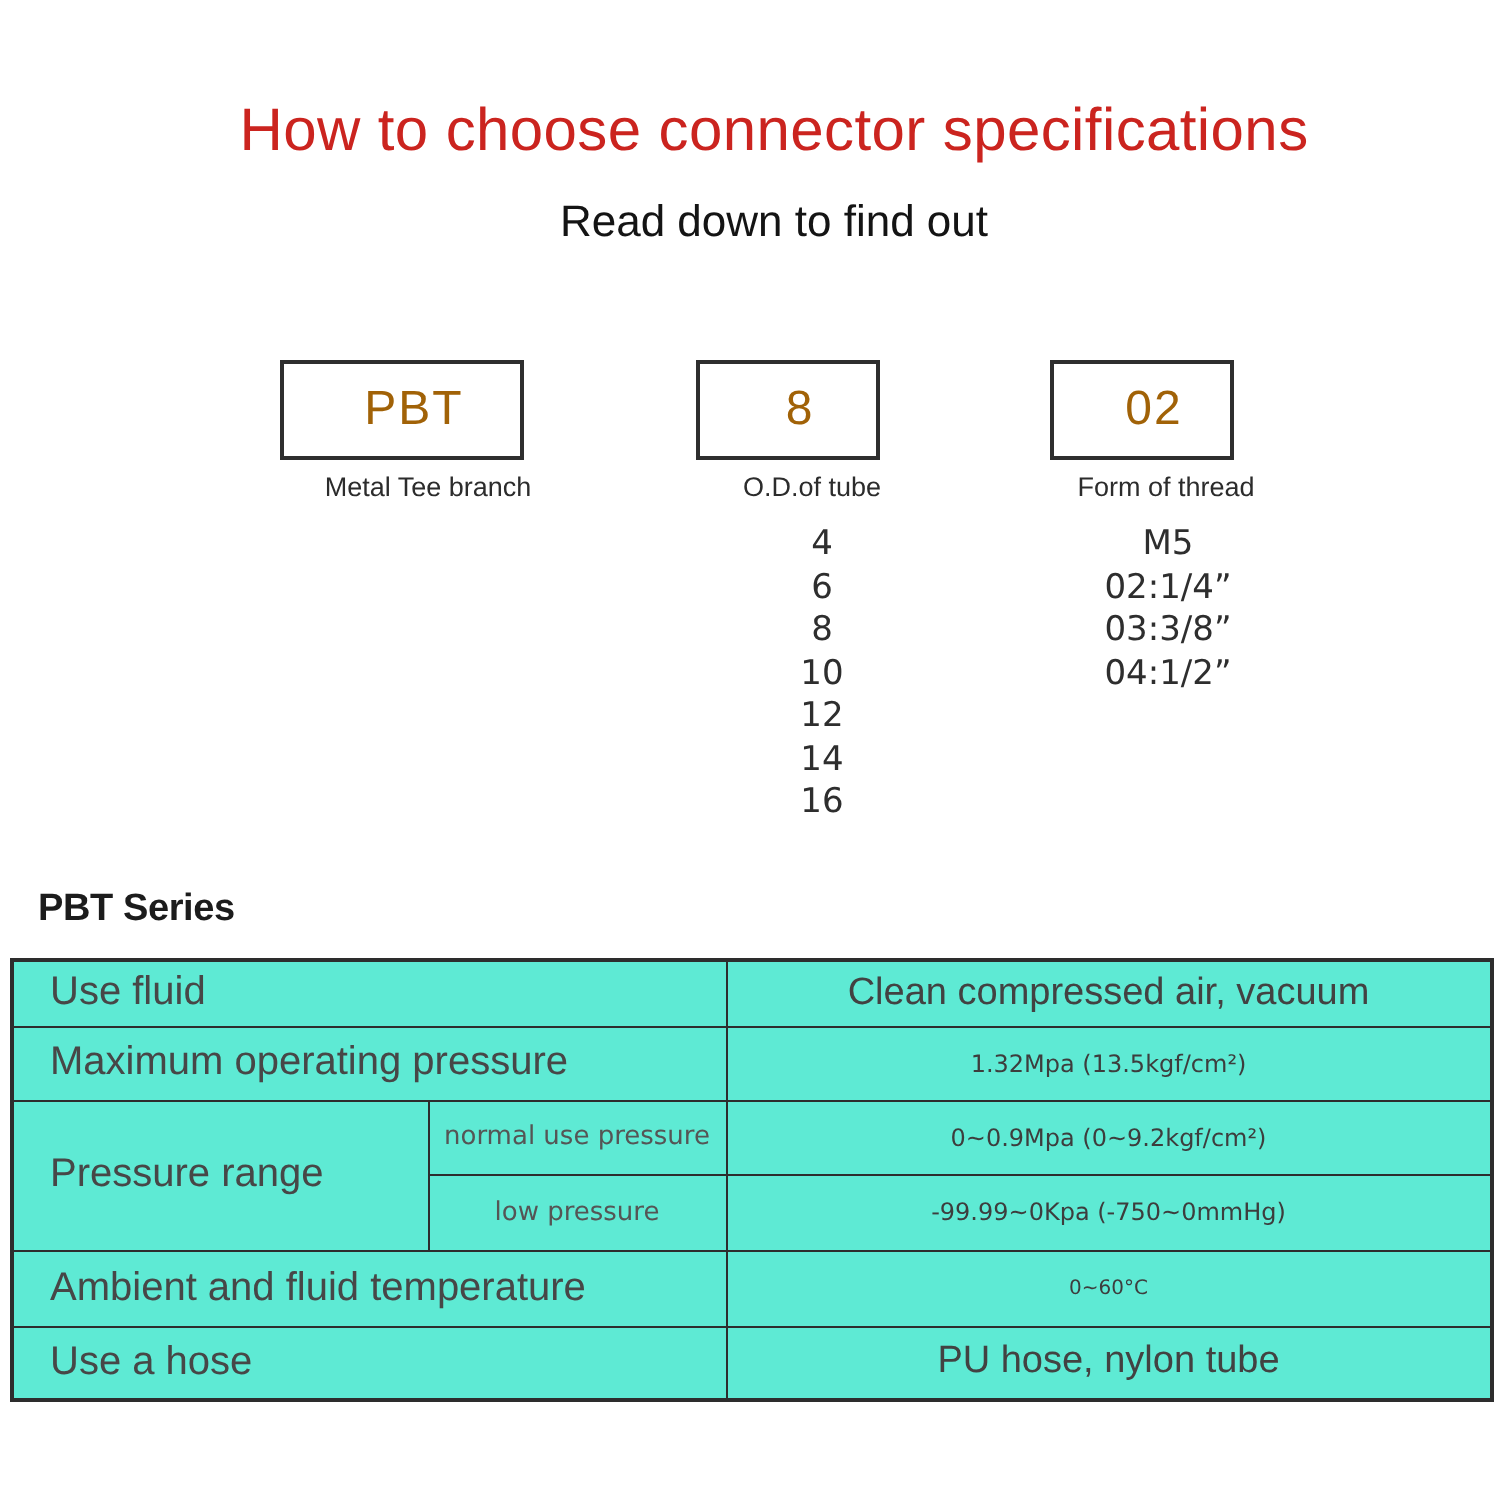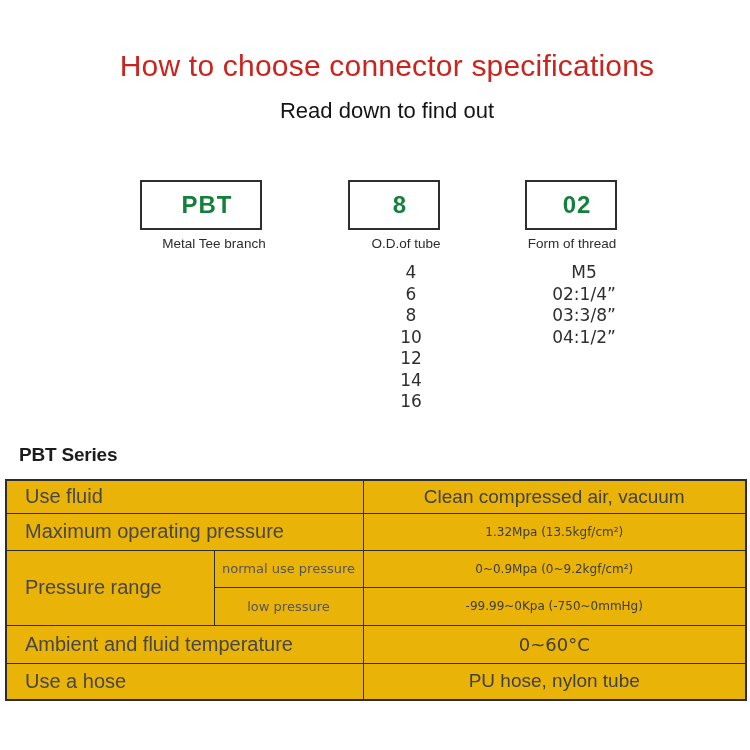--- a/index.html
+++ b/index.html
@@ -15,70 +15,70 @@
   }
   .subtitle{
     top:98px;left:0;width:750px;text-align:center;
     font-size:22px;font-weight:400;color:#141414;
   }
   
   .code-box{
     top:180px;height:50px;box-sizing:border-box;
     border:2px solid #2e2e2e;background:#ffffff;
     display:flex;align-items:center;justify-content:center;
-    font-size:24px;font-weight:700;color:#15803d;letter-spacing:1px;
+    font-size:24px;font-weight:400;color:#a16207;letter-spacing:1px;
   }
   .code-box.b1{left:140px;width:122px;}
   .code-box.b2{left:348px;width:92px;}
   .code-box.b3{left:525px;width:92px;}
   .code-label{
     top:236px;width:220px;text-align:center;
     font-size:13.5px;color:#2c2c2c;
   }
   .code-label.l1{left:92px;}
   .code-label.l2{left:284px;}
-  .code-label.l3{left:450px;}
+  .code-label.l3{left:461px;}
   .options{
     top:262px;width:200px;text-align:center;
     font-size:17px;color:#2e2e2e;line-height:21.5px;
     font-family:"DejaVu Sans","Liberation Sans",sans-serif;
   }
   .options.o2{left:299px;}
   .options.o3{left:472px;}
   .options div{white-space:nowrap;}
   
   .series-heading{
     top:444px;left:7px;
     font-size:19px;font-weight:700;color:#1c1c1c;letter-spacing:-0.2px;
   }
   table.spec{
     position:absolute;top:479px;left:5px;width:740px;
     border-collapse:collapse;table-layout:fixed;
     border:2px solid #2d2d2d;
   }
   table.spec td{
     border:1.5px solid #2d2d2d;overflow:hidden;
-    background:#eab308;
+    background:#5eead4;
   }
   td.shade{background:#f4ecda;}
   td.lbl{
     padding-left:18px;font-size:20px;color:#474747;
   }
   td.sublbl{
     text-align:center;font-size:13px;color:#555555;
     font-family:"DejaVu Sans","Liberation Sans",sans-serif;
   }
   td.val{text-align:center;color:#3d3d3d;}
   td.val.big{font-size:19px;color:#424242;}
   td.val.med{
     font-size:12px;
     font-family:"DejaVu Sans","Liberation Sans",sans-serif;
   }
   td.val.sml{
-    font-size:18px;
+    font-size:10px;
     font-family:"DejaVu Sans","Liberation Sans",sans-serif;
   }
   tr.r1{height:33px;} tr.r2{height:37px;margin-left:16px;} tr.r3{height:37px;}
   tr.r4{height:38px;} tr.r5{height:38px;} tr.r6{height:37px;}
 </style>
 </head>
 <body>
 
 <div class="page">
 

